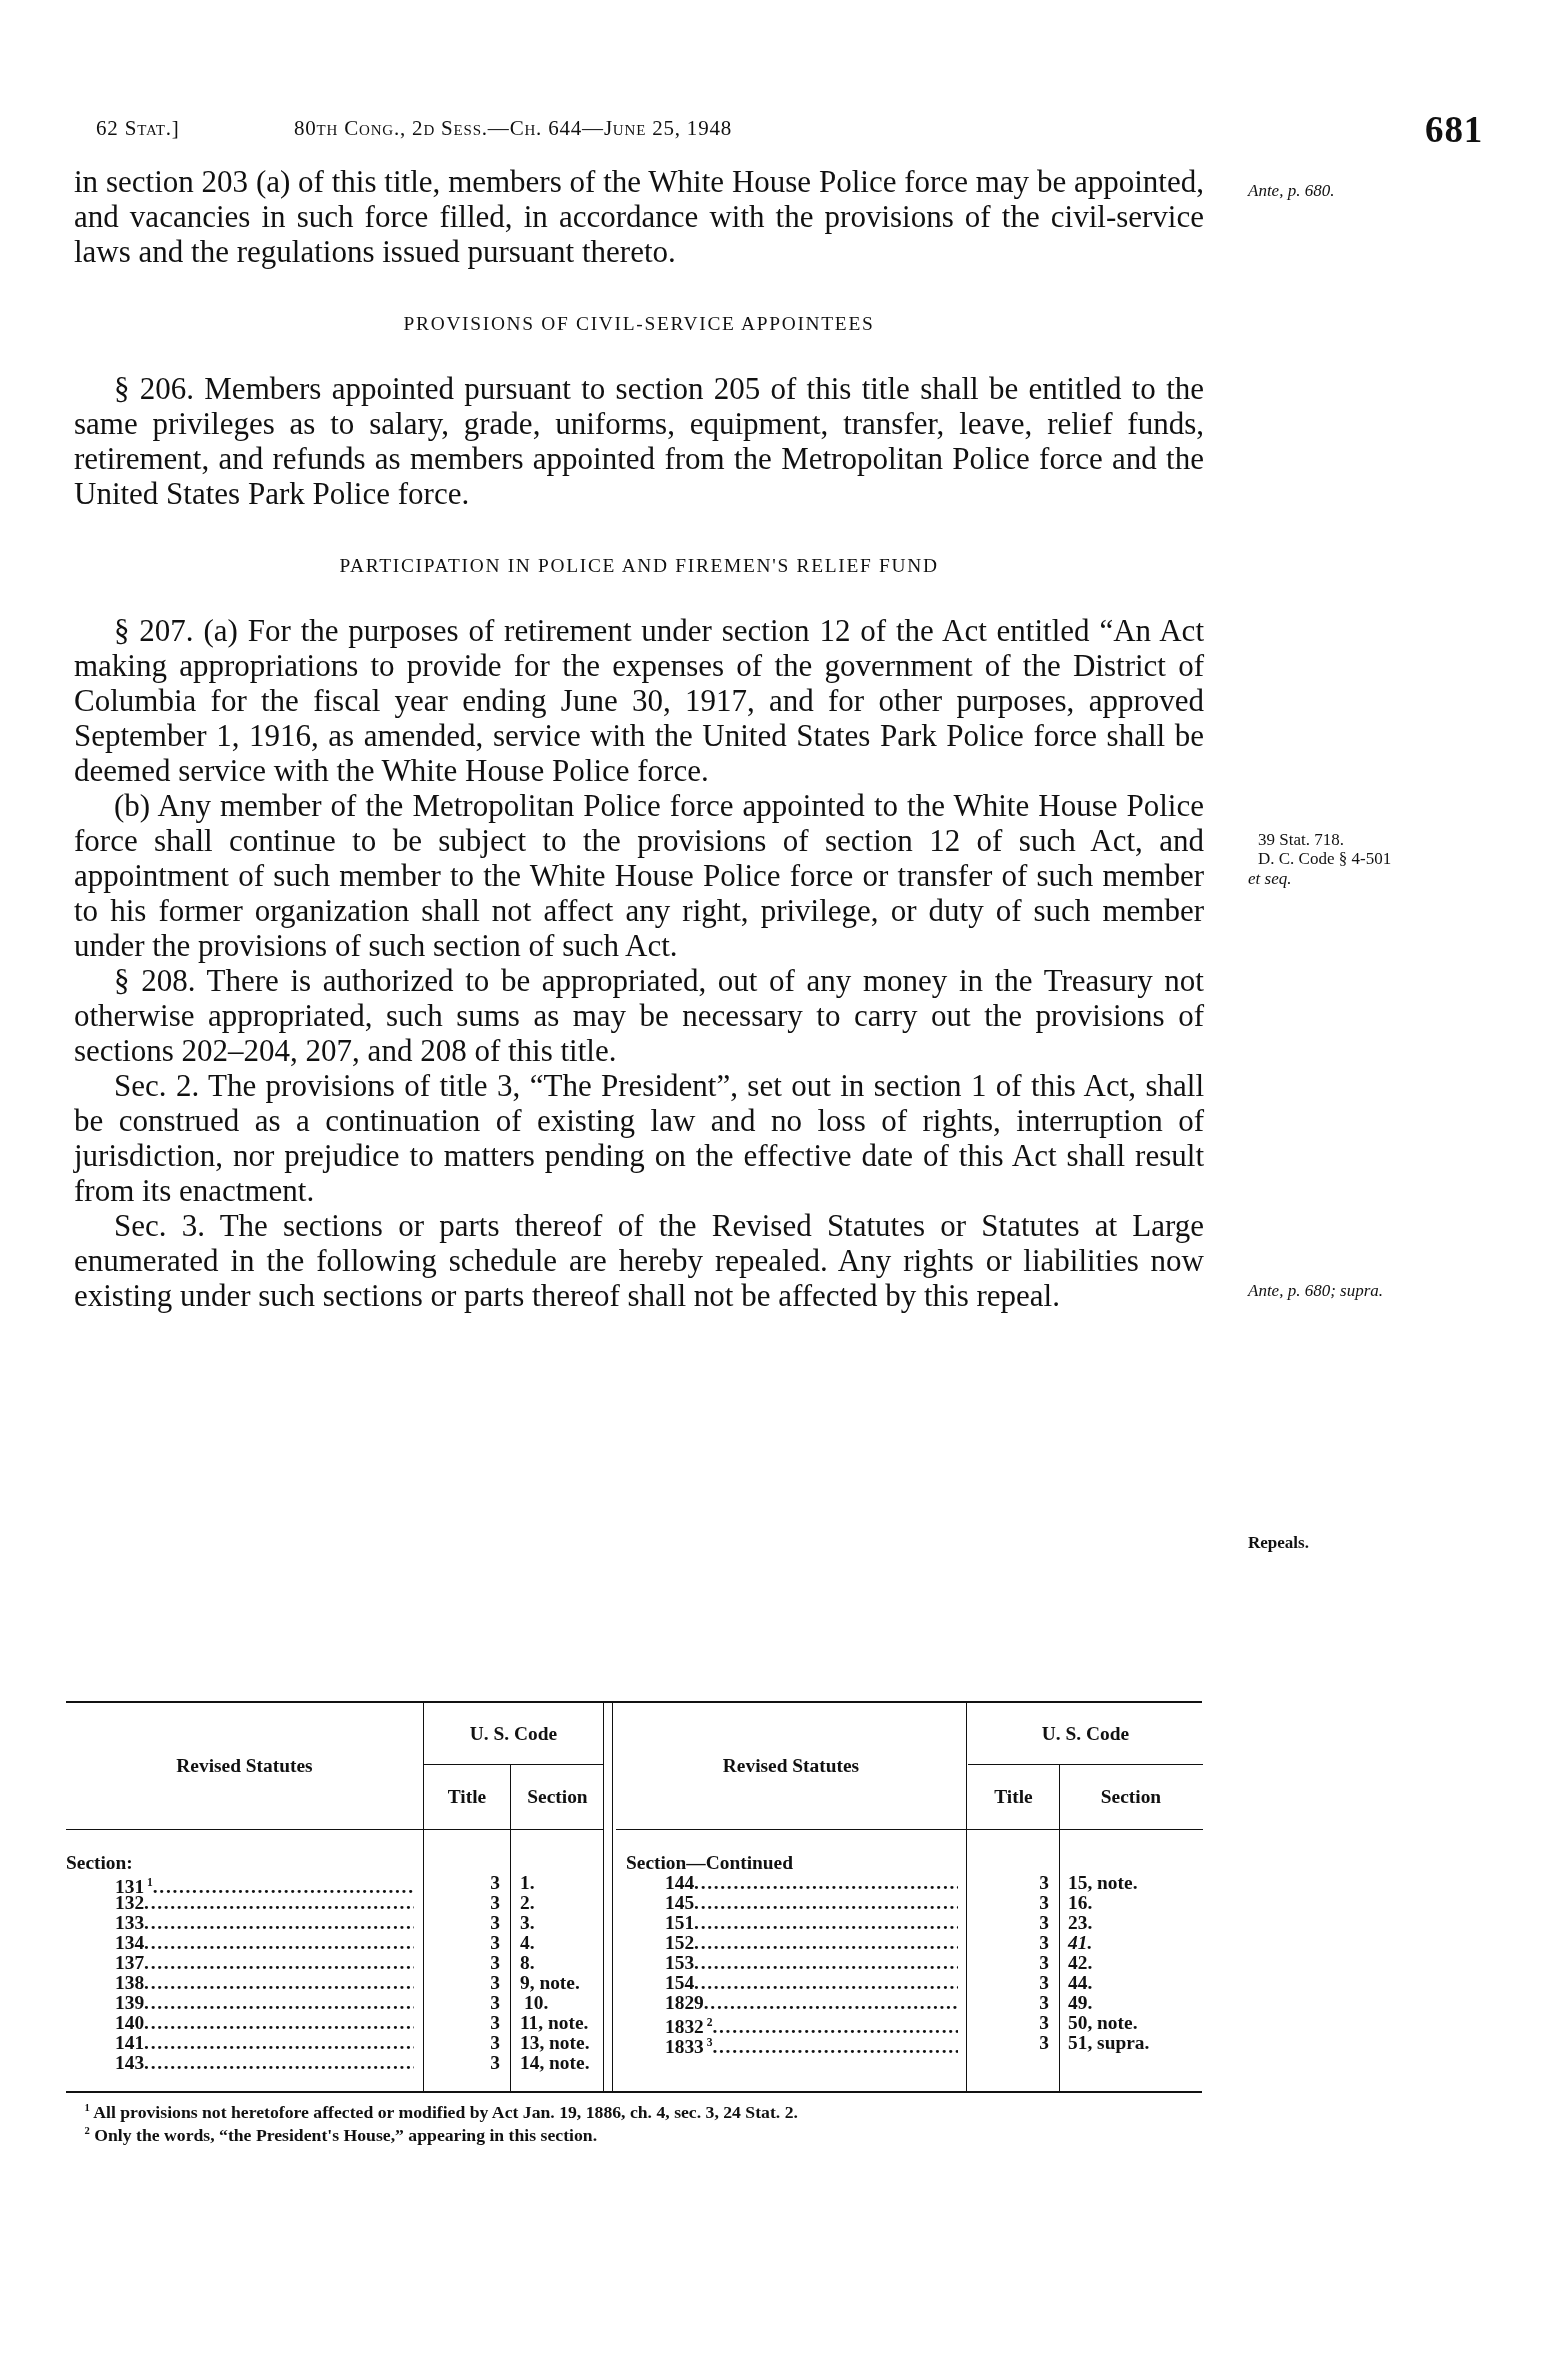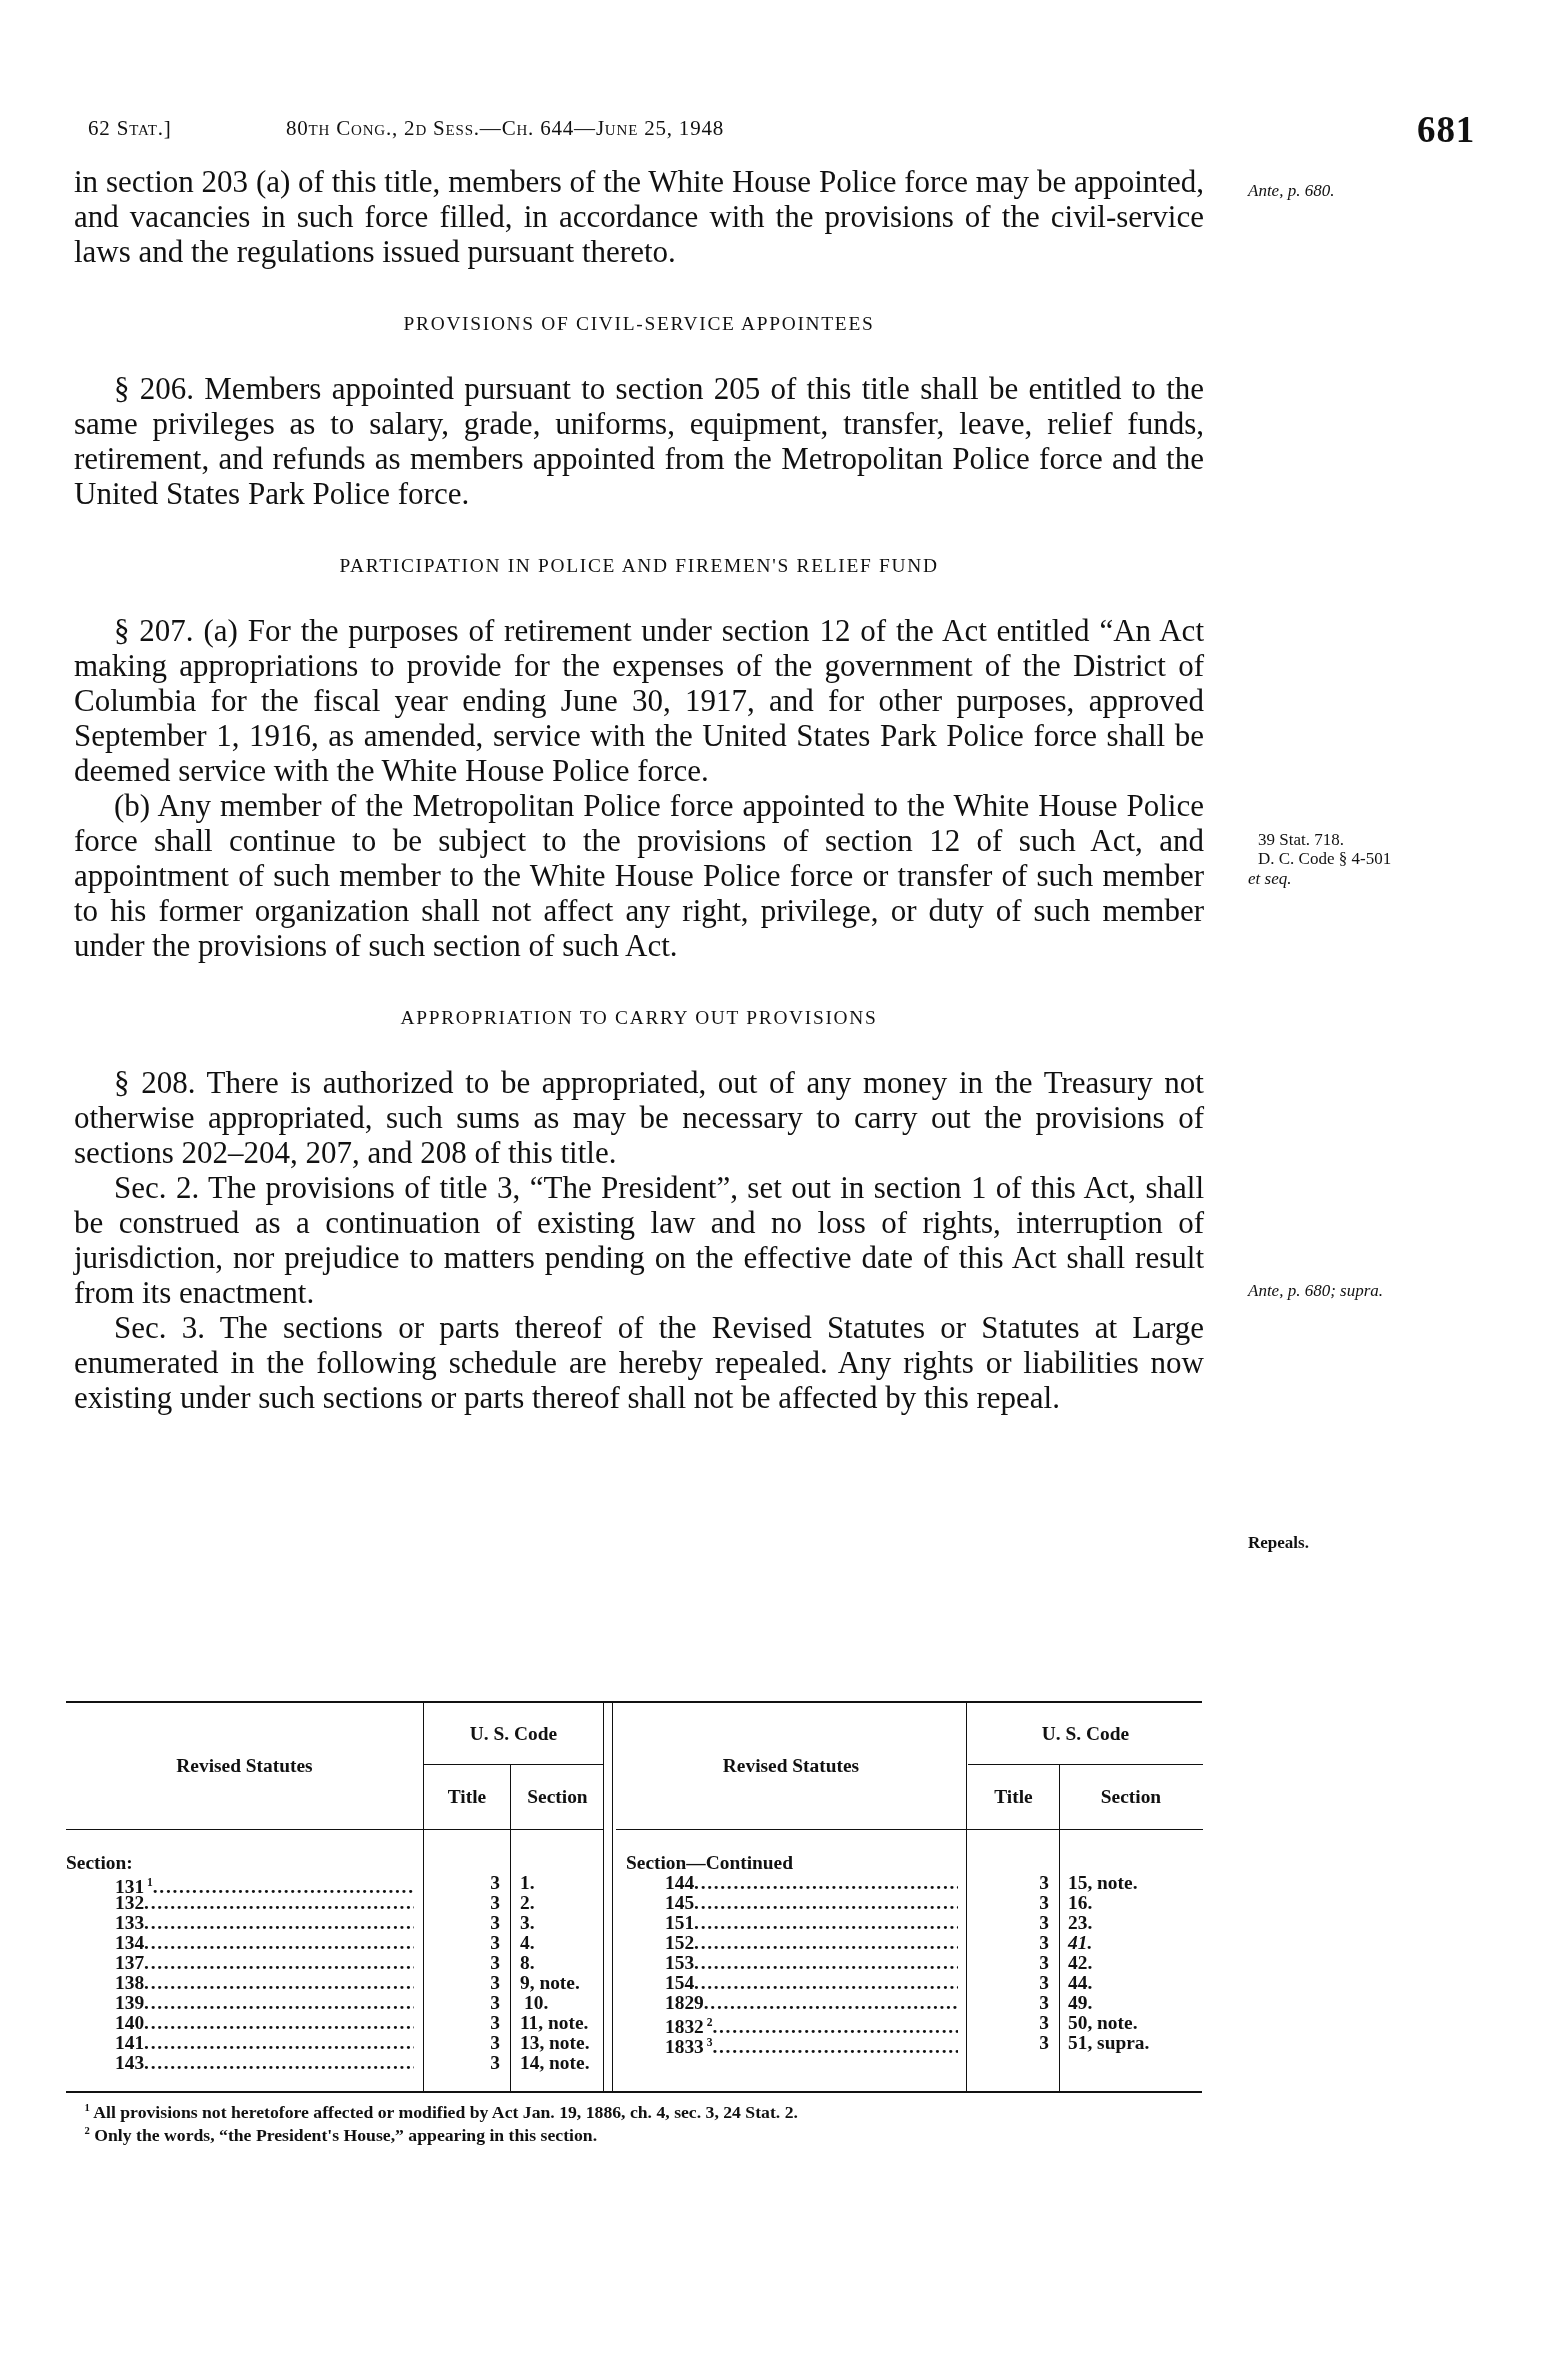--- a/index.html
+++ b/index.html
@@ -1,21 +1,21 @@
 <!DOCTYPE html>
 <html style="font-size:13.5px"><head>
 <meta charset="utf-8">
 <style>
   html, body { margin: 0; padding: 0; background: #ffffff; }
   body {
     width: 1543px; height: 2377px; position: relative; overflow: hidden;
     font-family: "Liberation Serif", "DejaVu Serif", serif; color: #111;
   }
   .page-header {
-    position: absolute; left: 88px; top: 108px; width: 1387px; height: 42px;
+    position: absolute; left: 96px; top: 108px; width: 1387px; height: 42px;
     font-size: 21px; letter-spacing: 0.8px;
   }
   .page-header .stat { position: absolute; left: 0; top: 8.4px; }
   .page-header .cong { position: absolute; left: 198px; top: 8.4px; }
   .page-header .pno  { position: absolute; right: 0; top: 0; font-size: 37px; font-weight: bold; }
   .sc { font-variant: small-caps; }
 
   .body-col {
     position: absolute; left: 74px; top: 164px; width: 1130px;
     font-size: 31px; line-height: 35px; text-align: justify;
@@ -74,21 +74,20 @@
   <span class="pno">681</span>
 </div>
 
 <div class="body-col">
   <p>in section 203 (a) of this title, members of the White House Police force may be appointed, and vacancies in such force filled, in accordance with the provisions of the civil-service laws and the regulations issued pursuant thereto.</p>
   <p class="heading">PROVISIONS OF CIVIL-SERVICE APPOINTEES</p>
   <p class="indent">§ 206. Members appointed pursuant to section 205 of this title shall be entitled to the same privileges as to salary, grade, uniforms, equipment, transfer, leave, relief funds, retirement, and refunds as members appointed from the Metropolitan Police force and the United States Park Police force.</p>
   <p class="heading">PARTICIPATION IN POLICE AND FIREMEN'S RELIEF FUND</p>
   <p class="indent">§ 207. (a) For the purposes of retirement under section 12 of the Act entitled “An Act making appropriations to provide for the expenses of the government of the District of Columbia for the fiscal year ending June 30, 1917, and for other purposes, approved September 1, 1916, as amended, service with the United States Park Police force shall be deemed service with the White House Police force.</p>
   <p class="indent">(b) Any member of the Metropolitan Police force appointed to the White House Police force shall continue to be subject to the provisions of section 12 of such Act, and appointment of such member to the White House Police force or transfer of such member to his former organization shall not affect any right, privilege, or duty of such member under the provisions of such section of such Act.</p>
-  <p class="heading">APPROPRIATION TO CARRY OUT PROVISIONS</p>
   <p class="indent">§ 208. There is authorized to be appropriated, out of any money in the Treasury not otherwise appropriated, such sums as may be necessary to carry out the provisions of sections 202–204, 207, and 208 of this title.</p>
   <p class="indent">Sec. 2. The provisions of title 3, “The President”, set out in section 1 of this Act, shall be construed as a continuation of existing law and no loss of rights, interruption of jurisdiction, nor prejudice to matters pending on the effective date of this Act shall result from its enactment.</p>
   <p class="indent">Sec. 3. The sections or parts thereof of the Revised Statutes or Statutes at Large enumerated in the following schedule are hereby repealed. Any rights or liabilities now existing under such sections or parts thereof shall not be affected by this repeal.</p>
 </div>
 
 <div class="margin-note" style="left:1248px; top:181px;">
   <i>Ante, p. 680.</i>
 </div>
 <div class="margin-note" style="left:1248px; top:830px;">
   <div style="padding-left:10px">39 Stat. 718.</div>

